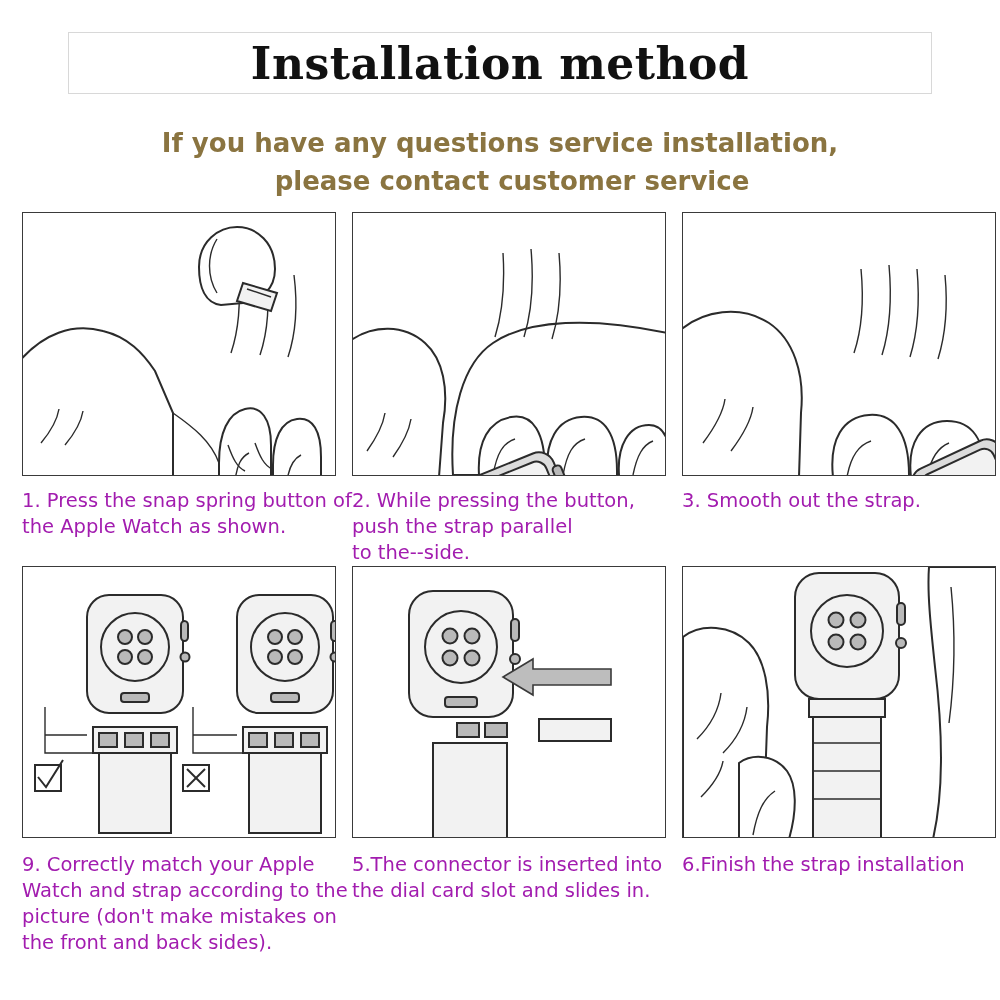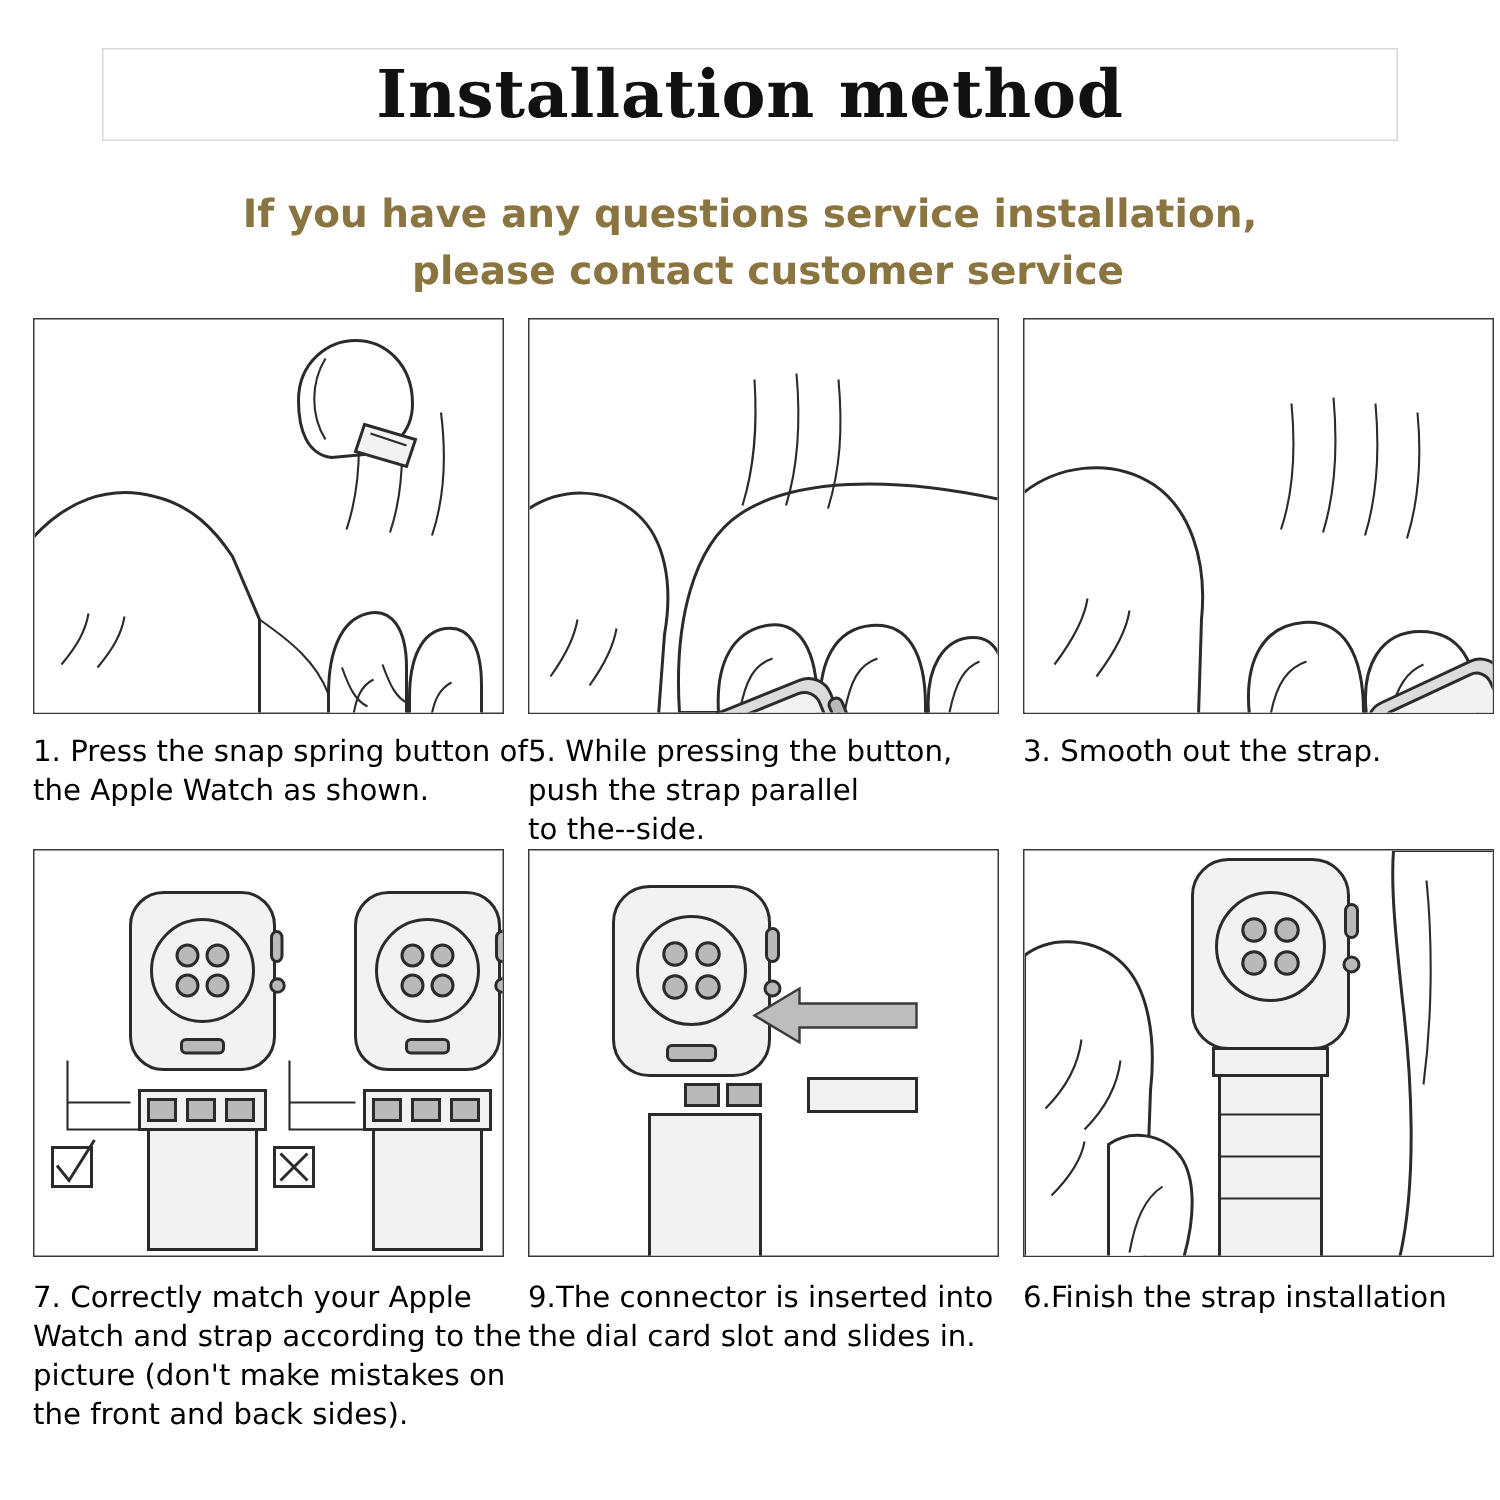--- a/index.html
+++ b/index.html
@@ -74,21 +74,21 @@
     border: 1.5px solid #3a3a3a;
     box-sizing: border-box;
     position: relative;
     background: #ffffff;
     overflow: hidden;
   }
   .row2 .panel { height: 272px; }
   .caption {
     font-family: "DejaVu Sans", sans-serif;
     font-size: 19.5px;
-    color: #000000;
+    color: #a21caf;
     line-height: 26px;
     margin-top: 12px;
     width: 330px;
     white-space: pre-line;
   }
   .row2 .caption { margin-top: 14px; }
 
   
   svg { display: block; }
 
@@ -201,21 +201,21 @@
           <g transform="translate(152,344) rotate(-4)">
             <rect class="fill-md" x="0" y="0" width="152" height="48"></rect>
             <path class="ln-thin" d="M0,0 L152,0"></path>
             <path class="ln-thin" d="M0,48 L152,48"></path>
             <rect class="fill-dk" x="-12" y="6" width="14" height="36"></rect>
           </g>
 
           <path class="arrow" d="M526,0 L546,0 L546,54 L560,54 L536,84 L512,54 L526,54 Z" transform="translate(-8,18) scale(1,1)"></path>
         </svg>
       </div>
-      <div class="caption">5. While pressing the button,
+      <div class="caption">2. While pressing the button,
 push the strap parallel
 to the--side.</div>
     </div>
 
     <div class="cell row1">
       <div class="panel">
         <svg width="314" height="264" viewBox="0 0 314 264">
 
           <path class="fill-wh" d="M-6,120 C20,96 58,92 86,110 C110,126 122,160 118,200 L116,264 L-6,264 Z"></path>
           <path class="ln-thin" d="M20,230 C32,214 40,200 42,186"></path>
@@ -305,21 +305,21 @@
           </g>
 
           <path class="ln-thin" d="M170,140 L170,186 L220,186"></path>
           <path class="ln-thin" d="M170,168 L214,168"></path>
 
           <rect class="fill-wh" x="160" y="198" width="26" height="26"></rect>
           <path class="ln" d="M164,202 L182,220" stroke-width="3.4"></path>
           <path class="ln" d="M182,202 L164,220" stroke-width="3.4"></path>
         </svg>
       </div>
-      <div class="caption">7. Correctly match your Apple Watch and strap according to the picture (don't make mistakes on the front and back sides).</div>
+      <div class="caption">9. Correctly match your Apple Watch and strap according to the picture (don't make mistakes on the front and back sides).</div>
     </div>
 
     <div class="cell row2">
       <div class="panel">
         <svg width="314" height="272" viewBox="0 0 314 272">
 
           <g transform="translate(56,24)">
             <rect class="fill-lt" x="0" y="0" rx="24" ry="24" width="104" height="126"></rect>
             <rect class="fill-dk" x="102" y="28" rx="4" ry="4" width="8" height="22"></rect>
             <circle class="fill-dk" cx="106" cy="68" r="5"></circle>
@@ -341,21 +341,21 @@
           </g>
 
           <g transform="translate(186,152)">
             <rect class="fill-lt" x="0" y="0" width="72" height="22"></rect>
             <path class="ln-thin" d="M0,0 L0,22"></path>
           </g>
 
           <path class="arrow" d="M258,110 L180,110 L180,100 L150,118 L180,136 L180,126 L258,126 Z" transform="translate(0,-8)"></path>
         </svg>
       </div>
-      <div class="caption">9.The connector is inserted into the dial card slot and slides in.</div>
+      <div class="caption">5.The connector is inserted into the dial card slot and slides in.</div>
     </div>
 
     <div class="cell row2">
       <div class="panel">
         <svg width="314" height="272" viewBox="0 0 314 272">
 
           <path class="fill-wh" d="M0,70 C18,56 48,58 66,76 C82,92 88,124 84,160 L80,272 L0,272 Z"></path>
           <path class="ln-thin" d="M14,172 C28,158 36,142 38,126"></path>
           <path class="ln-thin" d="M40,186 C54,172 62,156 64,140"></path>
           <path class="ln-thin" d="M18,230 C30,218 38,206 40,194"></path>

